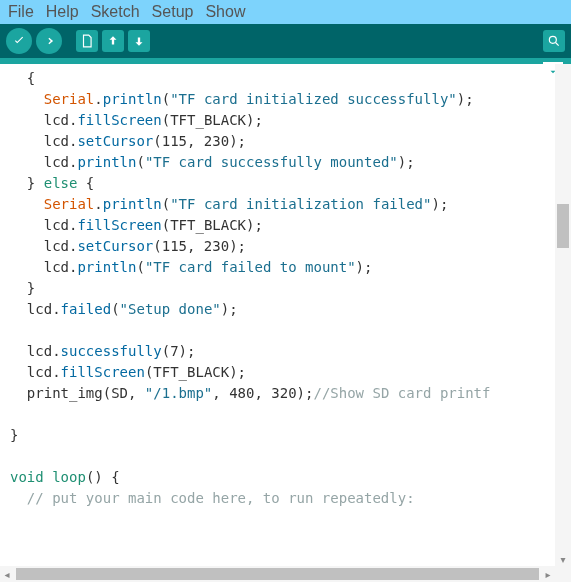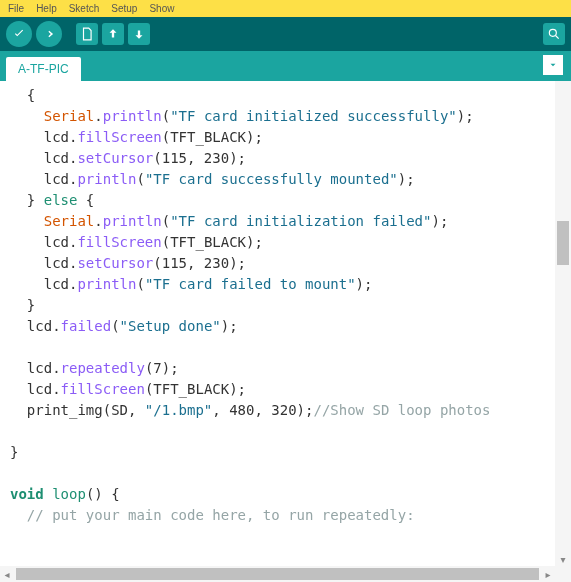--- a/index.html
+++ b/index.html
@@ -6,23 +6,23 @@
 body {
   font-family: Arial, sans-serif;
   background: #fff;
   width: 571px;
   height: 582px;
   overflow: hidden;
   display: flex;
   flex-direction: column;
 }
 .menubar {
-  background: #fde047;
+  background: #7dd3fc;
   padding: 2px 4px;
-  font-size: 10px;
+  font-size: 16px;
   color: #555;
   display: flex;
   gap: 4px;
 }
 .menubar span { padding: 1px 4px; cursor: default; }
 .toolbar {
   background: #006468;
   padding: 4px 6px;
   display: flex;
   align-items: center;
@@ -127,22 +127,22 @@
 }
 .hscroll .track {
   flex: 1;
   height: 12px;
   background: #c0c0c0;
   margin: 0 2px;
 }
 .hscroll .corner { width: 16px; }
 .tok-kw { color: #1e8f72; text-align: center; }
 .tok-type { color: #d35400; font-weight: normal; }
-.tok-typekw { color: #1e8f72; font-weight: bold; }
-.tok-fn { color: #8b5cf6; }
+.tok-typekw { color: #1e8f72; font-weight: normal; }
+.tok-fn { color: #0369a1; }
 .tok-str { color: #1b6f8f; }
 .tok-com { color: #95a5a6; }
 .tok-punct { color: #333; }
 </style>
 </head>
 <body>
 
 <div class="menubar">
   <span>File</span>
   <span>Help</span>
@@ -181,21 +181,20 @@
   <div class="toolbar-spacer"></div>
   <div class="tool-btn sq">
     <svg viewBox="0 0 24 24">
         <circle cx="10" cy="10" r="6" fill="none" stroke="#fff" stroke-width="2"></circle>
         <path d="M15 15l5 5" stroke="#fff" stroke-width="2"></path>
       </svg>
   </div>
 </div>
 
 <div class="tabbar">
-  <div class="tab">A-TF-PIC</div>
   <div class="tab-dropdown">
     <svg viewBox="0 0 24 24">
         <path d="M6 9l6 6 6-6z"></path>
       </svg>
   </div>
 </div>
 
 <div class="editor-wrap">
   <div class="editor" id="editor">  <span class="tok-punct">{</span>
     <span class="tok-type">Serial</span><span class="tok-punct">.</span><span class="tok-fn">println</span><span class="tok-punct">(</span><span class="tok-str">"TF card initialized successfully"</span><span class="tok-punct">);</span>
@@ -203,23 +202,23 @@
     lcd.<span class="tok-fn">setCursor</span><span class="tok-punct">(115, 230);</span>
     lcd.<span class="tok-fn">println</span><span class="tok-punct">(</span><span class="tok-str">"TF card successfully mounted"</span><span class="tok-punct">);</span>
   <span class="tok-punct">} </span><span class="tok-kw">else</span><span class="tok-punct"> {</span>
     <span class="tok-type">Serial</span><span class="tok-punct">.</span><span class="tok-fn">println</span><span class="tok-punct">(</span><span class="tok-str">"TF card initialization failed"</span><span class="tok-punct">);</span>
     lcd.<span class="tok-fn">fillScreen</span><span class="tok-punct">(TFT_BLACK);</span>
     lcd.<span class="tok-fn">setCursor</span><span class="tok-punct">(115, 230);</span>
     lcd.<span class="tok-fn">println</span><span class="tok-punct">(</span><span class="tok-str">"TF card failed to mount"</span><span class="tok-punct">);</span>
   <span class="tok-punct">}</span>
   lcd.<span class="tok-fn">failed</span><span class="tok-punct">(</span><span class="tok-str">"Setup done"</span><span class="tok-punct">);</span>
 
-  lcd.<span class="tok-fn">repeatedly</span><span class="tok-punct">(7);</span>
+  lcd.<span class="tok-fn">successfully</span><span class="tok-punct">(7);</span>
   lcd.<span class="tok-fn">fillScreen</span><span class="tok-punct">(TFT_BLACK);</span>
-  print_img(SD, <span class="tok-str">"/1.bmp"</span>, 480, 320);<span class="tok-com">//Show SD loop photos</span>
+  print_img(SD, <span class="tok-str">"/1.bmp"</span>, 480, 320);<span class="tok-com">//Show SD card printf</span>
 
 <span class="tok-punct">}</span>
 
 <span class="tok-typekw">void</span> <span class="tok-kw">loop</span><span class="tok-punct">() {</span>
   <span class="tok-com">// put your main code here, to run repeatedly:</span>
 
 
 
 </div>
   <div class="vscroll">

